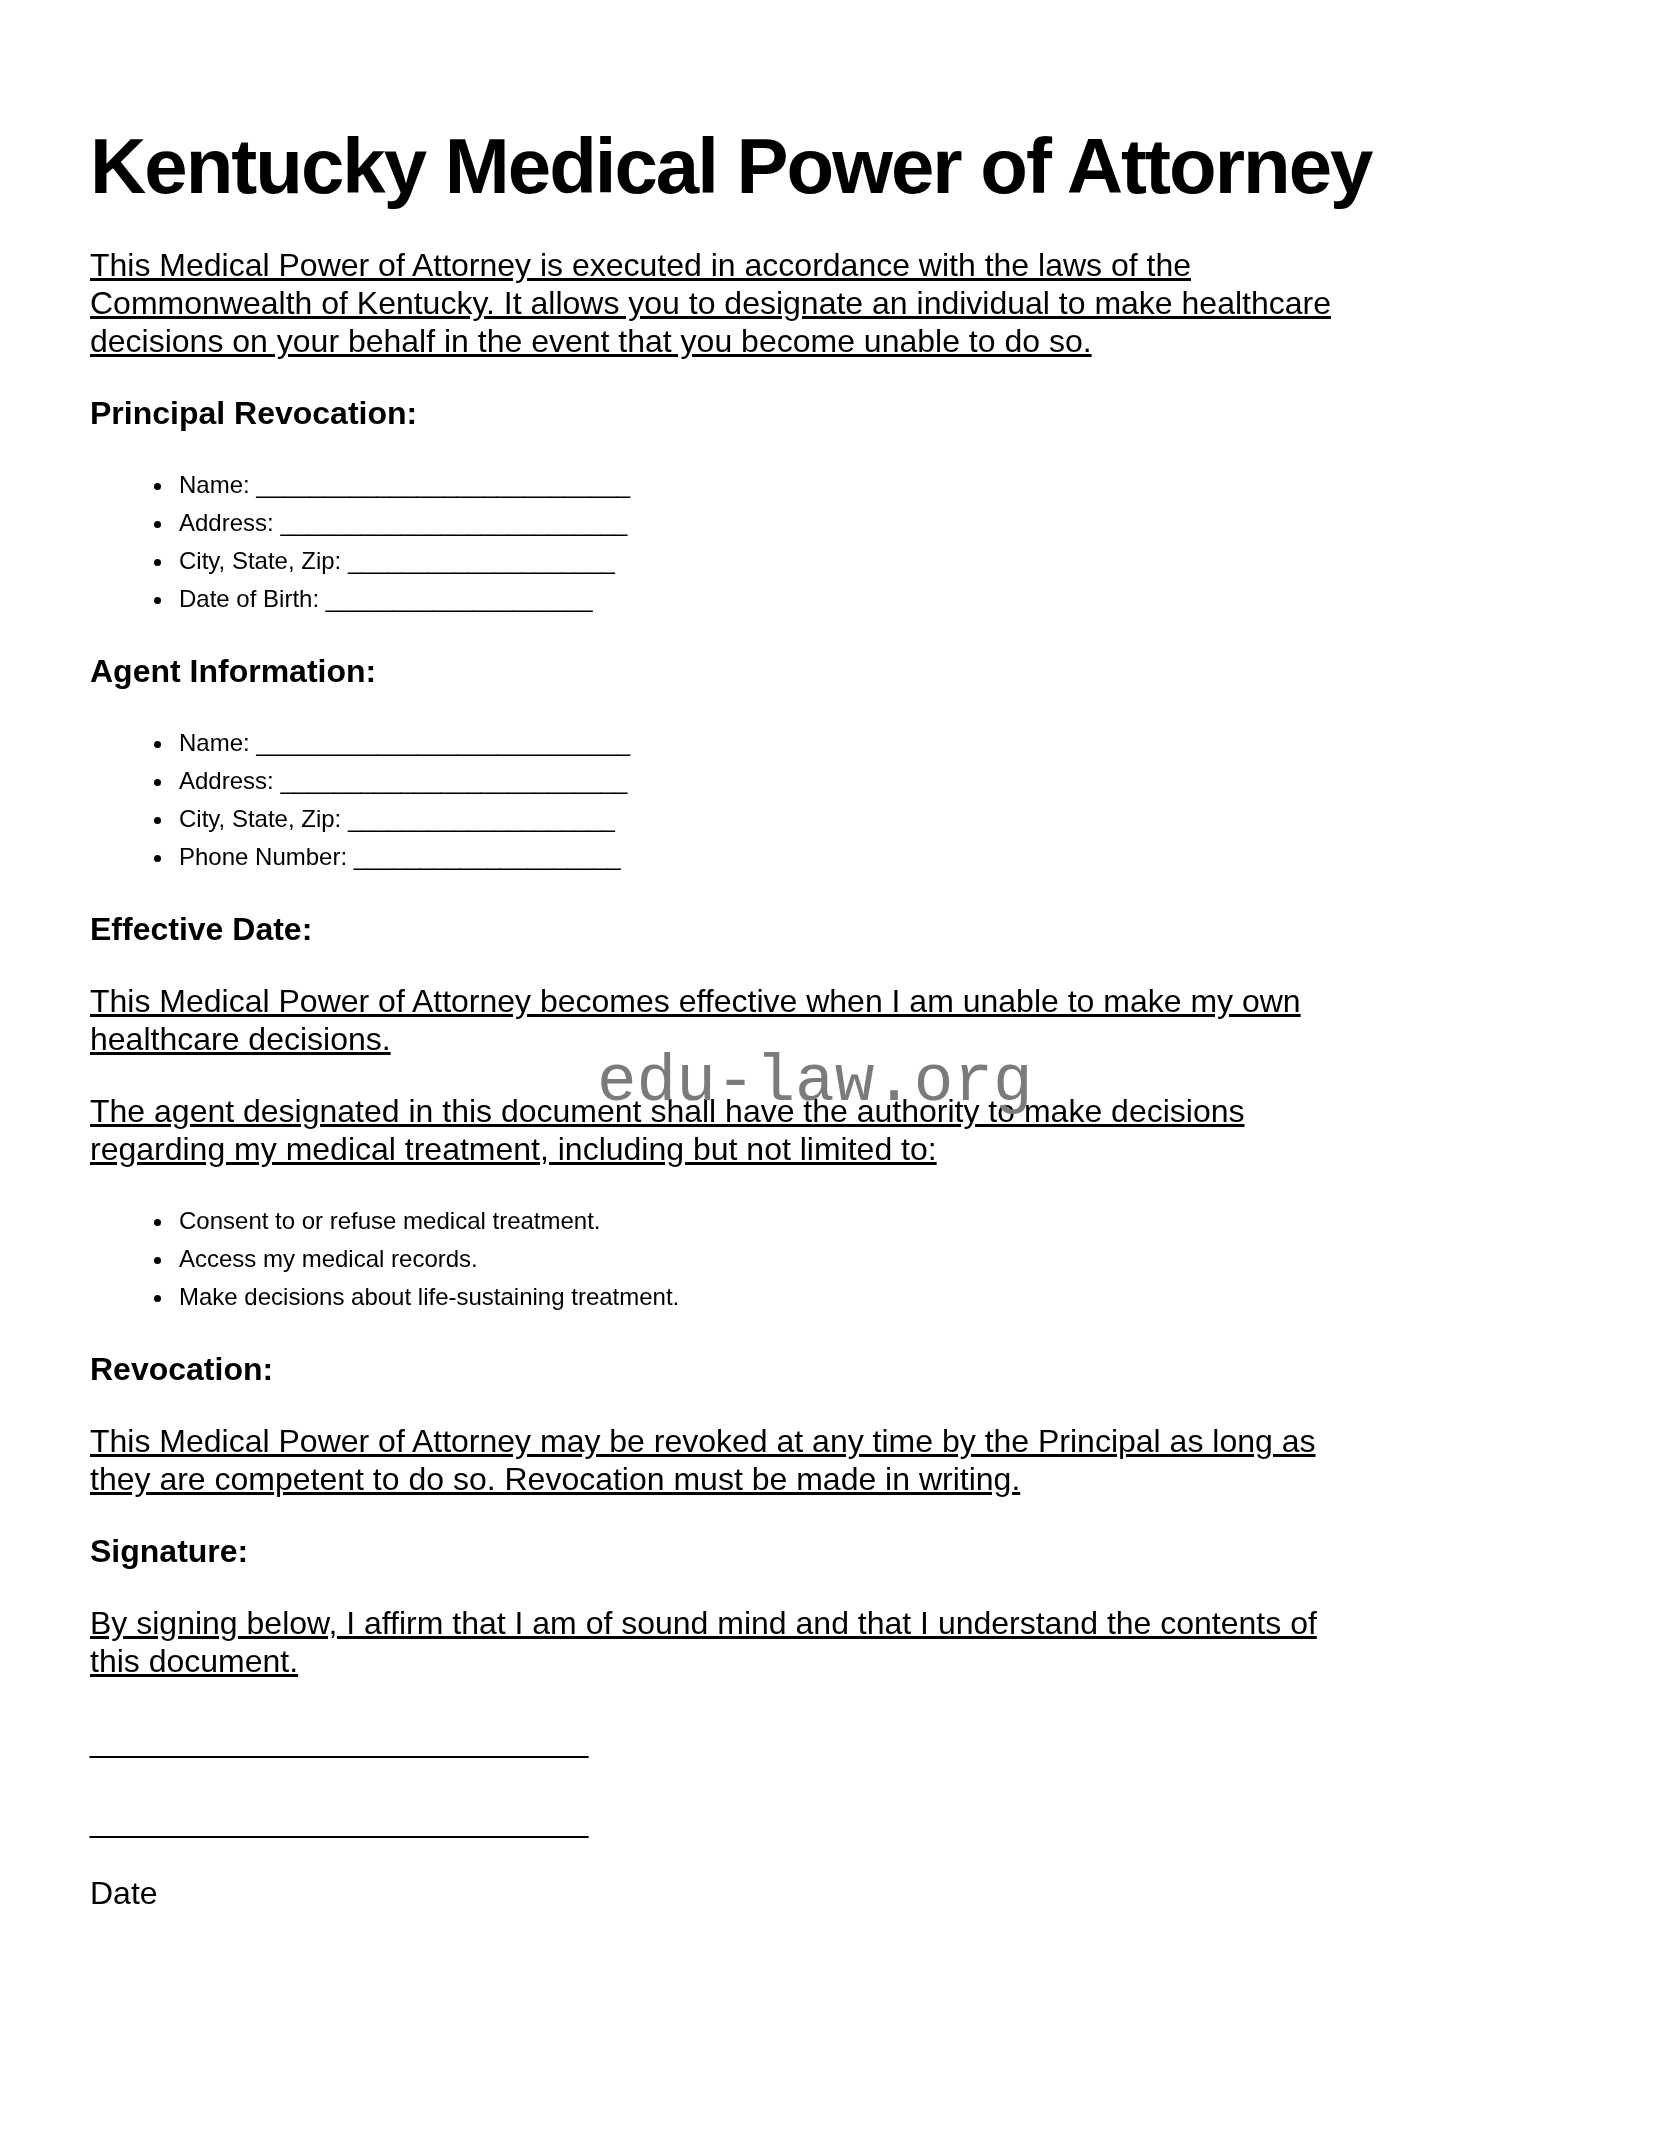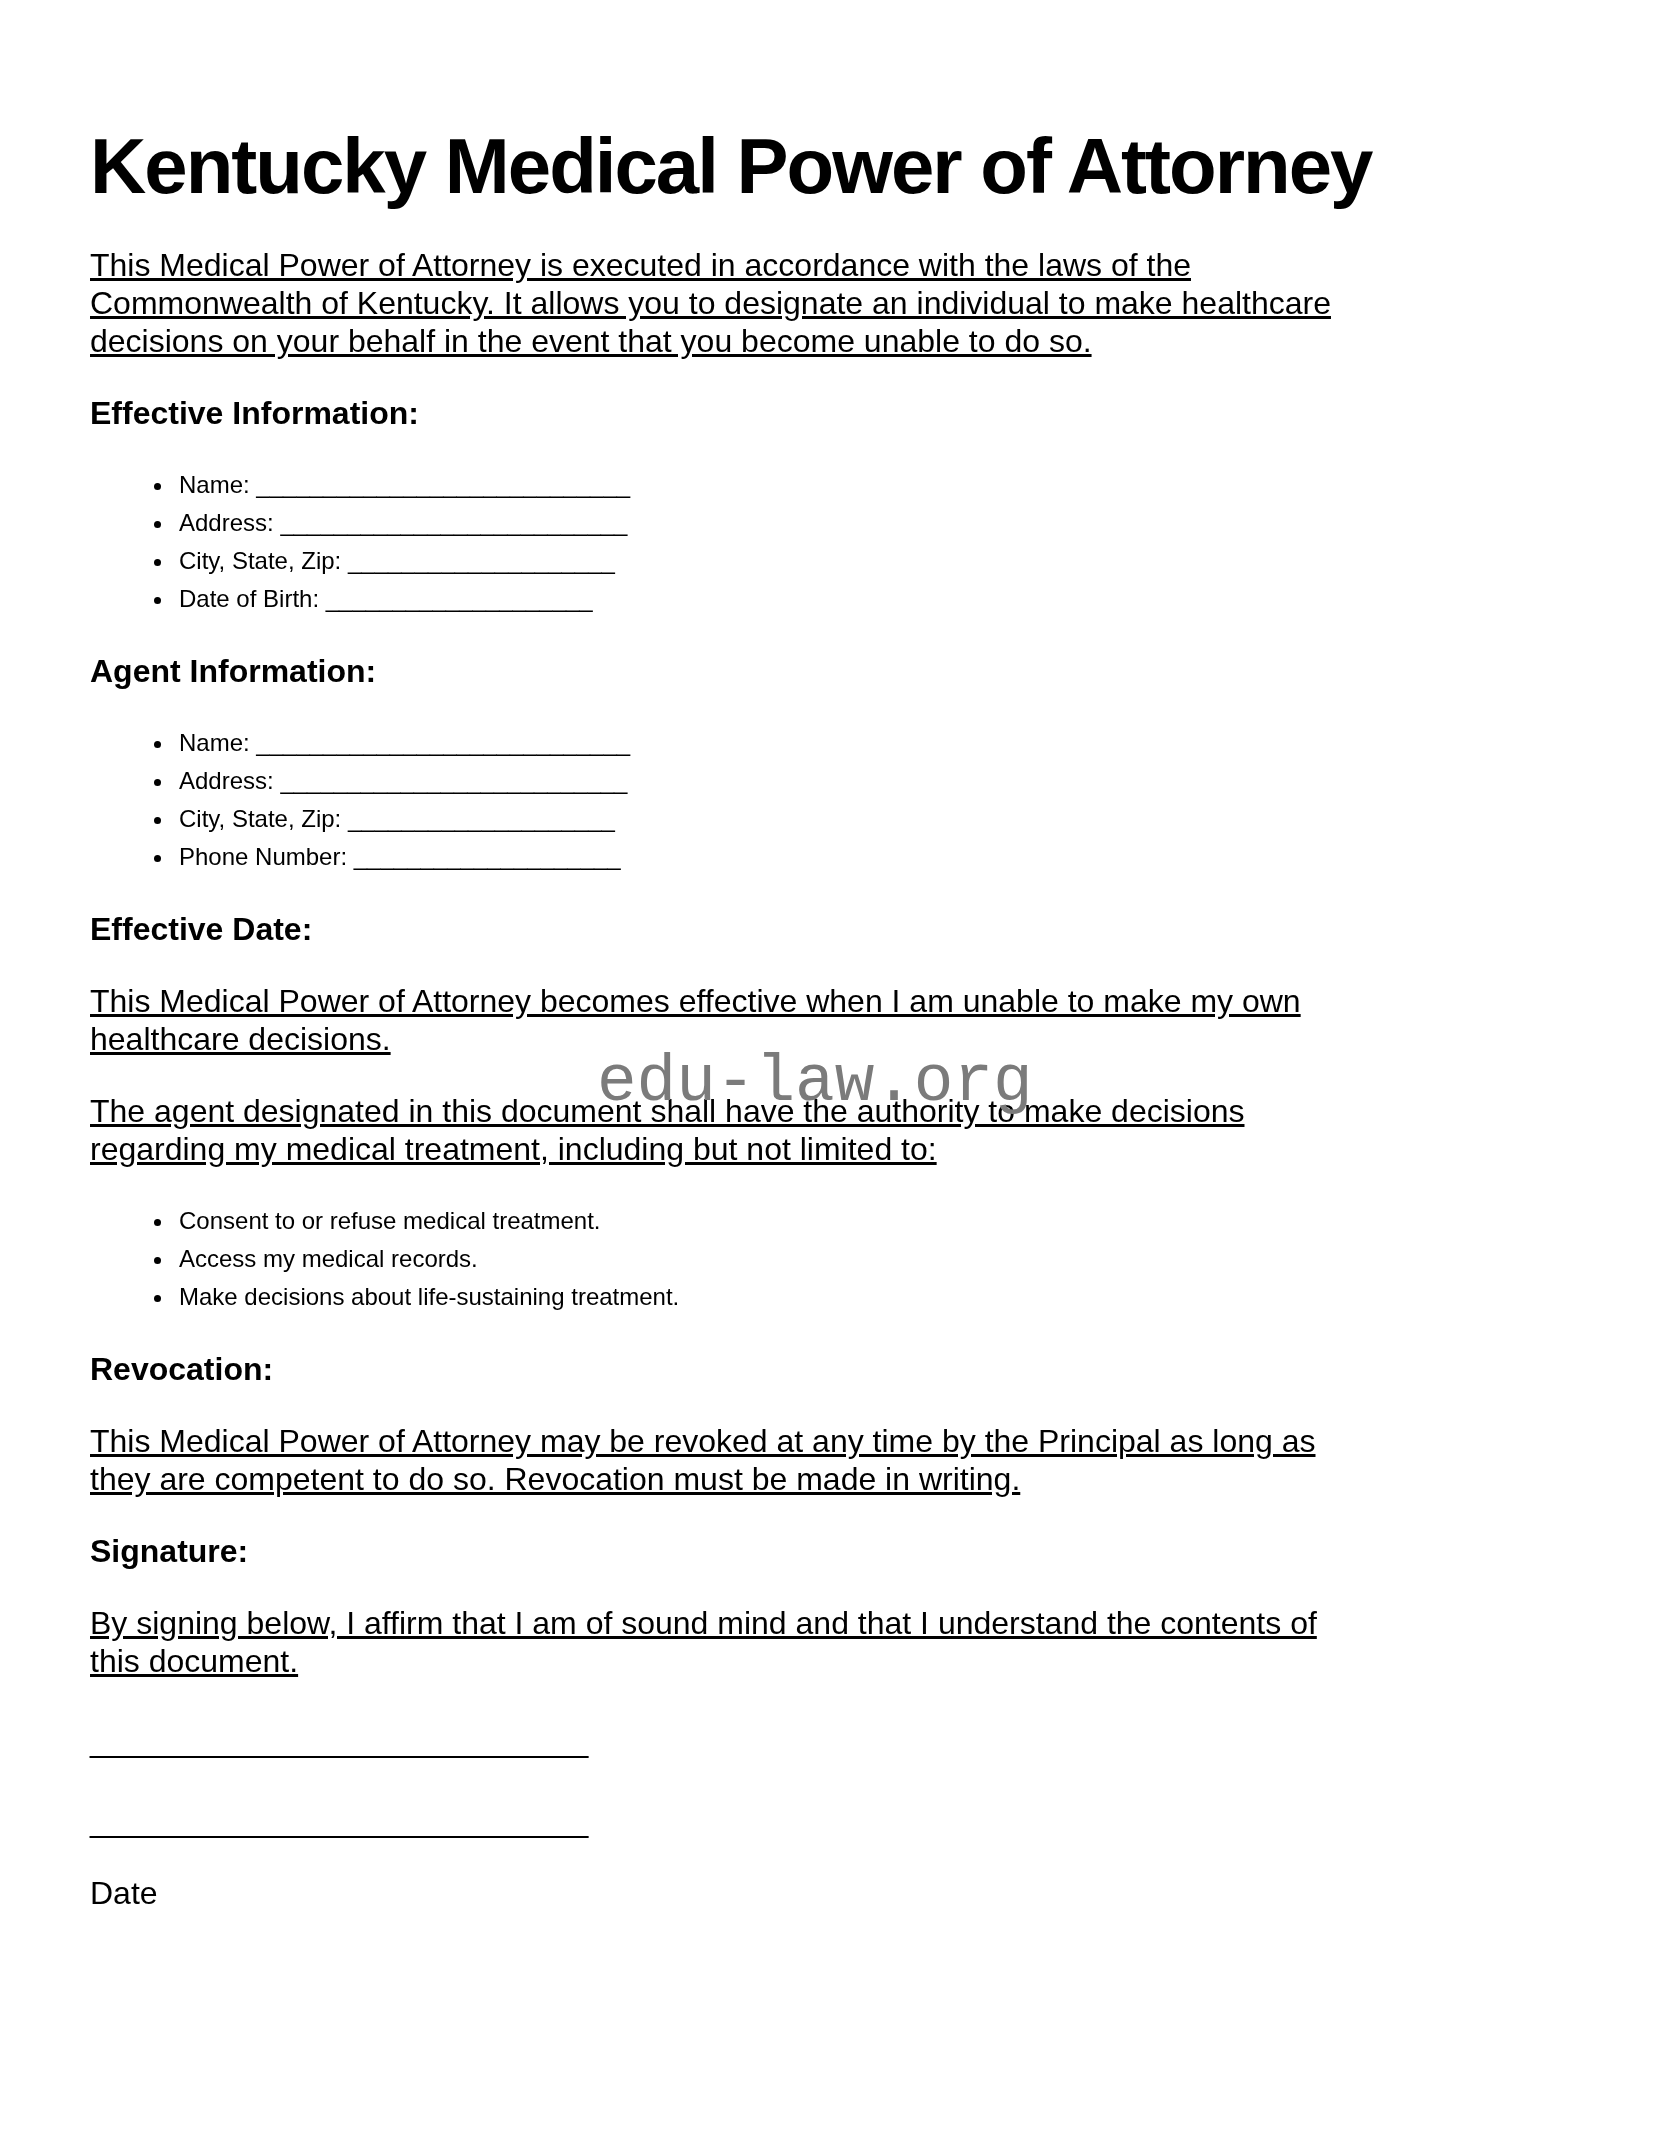--- a/index.html
+++ b/index.html
@@ -70,21 +70,21 @@
 <body>
 
 <div class="page">
 
   <h1 class="doc-title">Kentucky Medical Power of Attorney</h1>
 
   <p class="para">This Medical Power of Attorney is executed in accordance with the laws of the
 Commonwealth of Kentucky. It allows you to designate an individual to make healthcare
 decisions on your behalf in the event that you become unable to do so.</p>
 
-  <h2 class="section-heading">Effective Information:</h2>
+  <h2 class="section-heading">Principal Revocation:</h2>
   <ul class="field-list">
     <li><span>Name:</span> <span class="blank">____________________________</span></li>
     <li><span>Address:</span> <span class="blank">__________________________</span></li>
     <li><span>City, State, Zip:</span> <span class="blank">____________________</span></li>
     <li><span>Date of Birth:</span> <span class="blank">____________________</span></li>
   </ul>
 
   <h2 class="section-heading">Agent Information:</h2>
   <ul class="field-list">
     <li><span>Name:</span> <span class="blank">____________________________</span></li>

